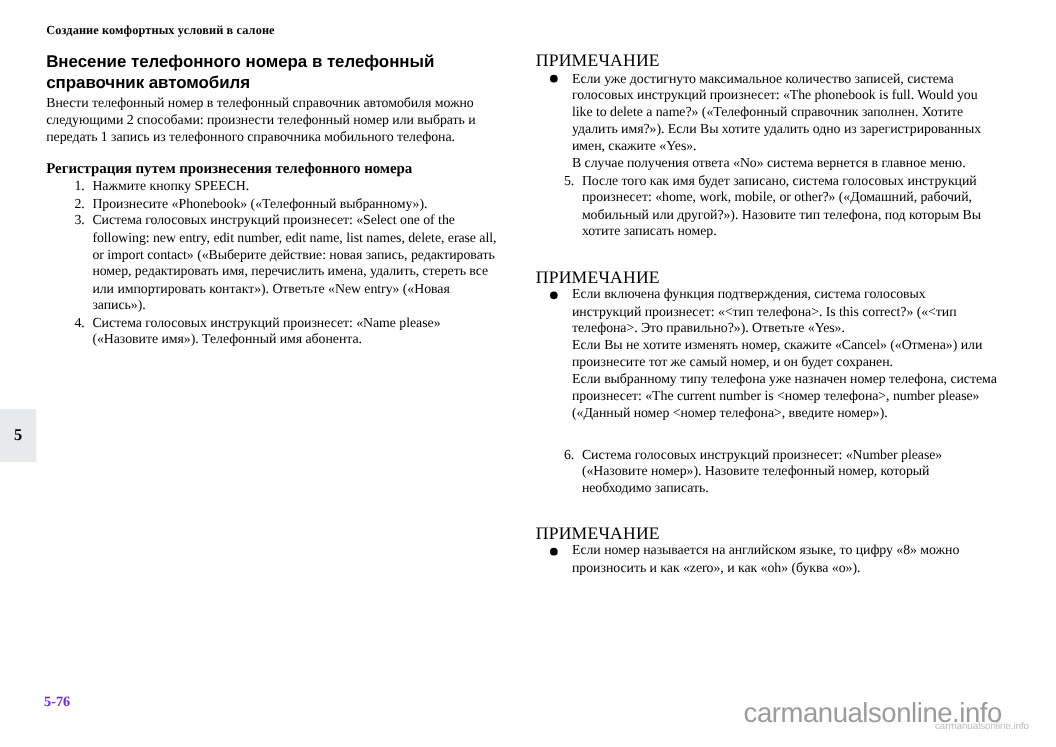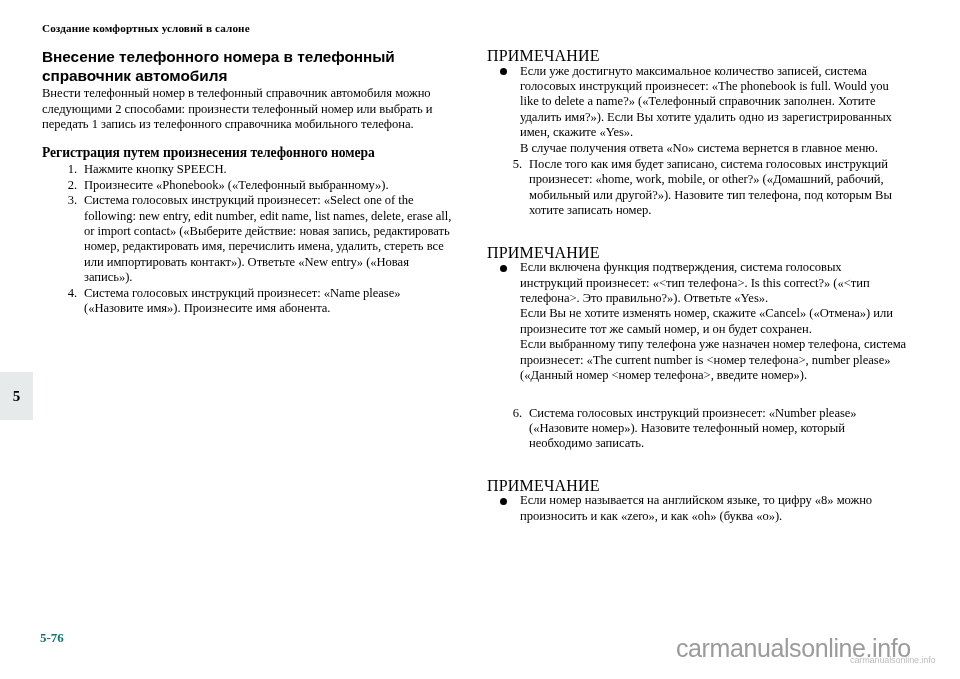--- a/index.html
+++ b/index.html
@@ -149,21 +149,21 @@
   .gap-xl { height: 26px; }
 
   
   .folio {
     position: absolute;
     left: 40px;
     top: 630px;
     font-family: "Liberation Serif", "DejaVu Serif", serif;
     font-weight: bold;
     font-size: 13px;
-    color: #0f766e;
+    color: #6d28d9;
   }
 
   .watermark {
     position: absolute;
     left: 676px;
     top: 634px;
     font-family: "Liberation Sans", "DejaVu Sans", sans-serif;
     font-size: 25px;
     color: #9b9b9b;
     letter-spacing: -0.4px;
@@ -207,21 +207,21 @@
       <li>
         <span class="num">2.</span>
         <span class="li-body">Произнесите «Phonebook» («Телефонный выбранному»).</span>
       </li>
       <li>
         <span class="num">3.</span>
         <span class="li-body">Система голосовых инструкций произнесет: «Select one of the following: new entry, edit number, edit name, list names, delete, erase all, or import contact» («Выберите действие: новая запись, редактировать номер, редактировать имя, перечислить имена, удалить, стереть все или импортировать контакт»). Ответьте «New entry» («Новая запись»).</span>
       </li>
       <li>
         <span class="num">4.</span>
-        <span class="li-body">Система голосовых инструкций произнесет: «Name please» («Назовите имя»). Произнесите имя абонента.</span>
+        <span class="li-body">Система голосовых инструкций произнесет: «Name please» («Назовите имя»). Телефонный имя абонента.</span>
       </li>
     </ol>
 
   </div>
 
   <div class="col col-right">
 
     <div class="note-block">
       <p class="note-label">ПРИМЕЧАНИЕ</p>
       <ul class="notelist">

